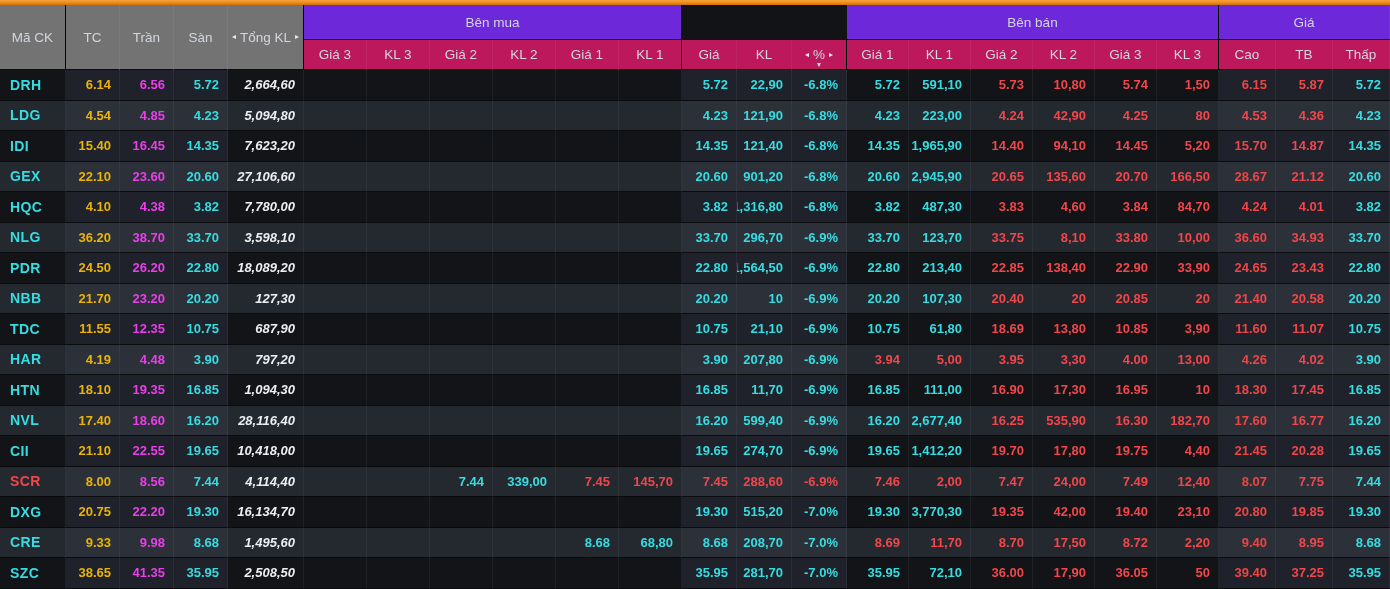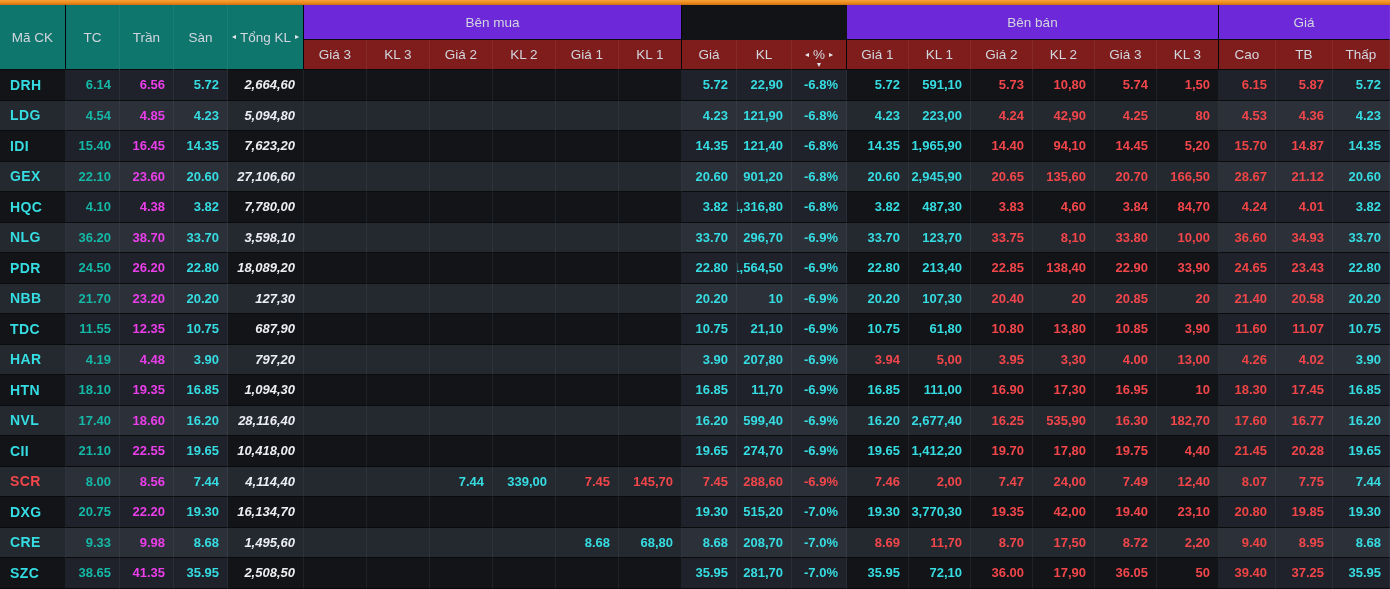--- a/index.html
+++ b/index.html
@@ -21,23 +21,23 @@
     grid-template-rows: 35px 30px;
     grid-auto-rows: 30.5px;
   }
   
   .hcell {
     position: relative;
     display: flex; align-items: center; justify-content: center;
     color: #d2d6de; font-size: 13.5px; white-space: nowrap;
     border-right: 1px solid rgba(255,255,255,0.055);
     border-bottom: 1px solid #0a0b0d;
-    background: #7f1d1d;
-  }
-  .hmerged { grid-row: 1 / 3; background: #0f766e; }
+    background: #be185d;
+  }
+  .hmerged { grid-row: 1 / 3; background: #737373; }
   .hgroup  { background: #6d28d9; }
   .gb { border-right: 1px solid #05060a; }
   .arr { font-size: 8px; color: #e4e7ec; margin: 0 4px; line-height: 1; }
   .sortdown {
     position: absolute; bottom: 1px; left: 50%; transform: translateX(-50%);
     font-size: 7px; color: #d8dce3; line-height: 1;
   }
   
   .cell {
     display: flex; align-items: center; justify-content: flex-end;
@@ -51,21 +51,21 @@
     font-size: 14px; letter-spacing: 0.4px;
   }
   .dark  { background: #121418; }
   .light { background: #24282f; }
   .tint.dark  { background: #1f222a; }
   .tint.light { background: #2c3039; }
   
   .c { color: #35dde2; }  
   .r { color: #f2464b; }  
   .g { color: #ef4444; }  
-  .y { color: #14b8a6; padding-left: 32px; }  
+  .y { color: #eab308; padding-left: 32px; }  
   .m { color: #ea3eea; }  
   .w { color: #eceef2; font-style: italic; }  
 </style>
 </head>
 <body>
 
 <div class="board">
   <div class="topbar"></div>
 
   <div class="grid" id="grid">
@@ -304,21 +304,21 @@
       <div class="cell dark"></div>
       <div class="cell dark"></div>
       <div class="cell dark"></div>
       <div class="cell dark"></div>
       <div class="cell dark gb"></div>
       <div class="cell dark tint c">10.75</div>
       <div class="cell dark tint c">21,10</div>
       <div class="cell dark tint gb c">-6.9%</div>
       <div class="cell dark c">10.75</div>
       <div class="cell dark c">61,80</div>
-      <div class="cell dark r">10.80</div>
+      <div class="cell dark r">18.69</div>
       <div class="cell dark r">13,80</div>
       <div class="cell dark r">10.85</div>
       <div class="cell dark gb r">3,90</div>
       <div class="cell dark tint g">11.60</div>
       <div class="cell dark tint r">11.07</div>
       <div class="cell dark tint c">10.75</div>
       <div class="cell light gb c code">HAR</div>
       <div class="cell light tint y">4.19</div>
       <div class="cell light tint m">4.48</div>
       <div class="cell light tint c">3.90</div>

